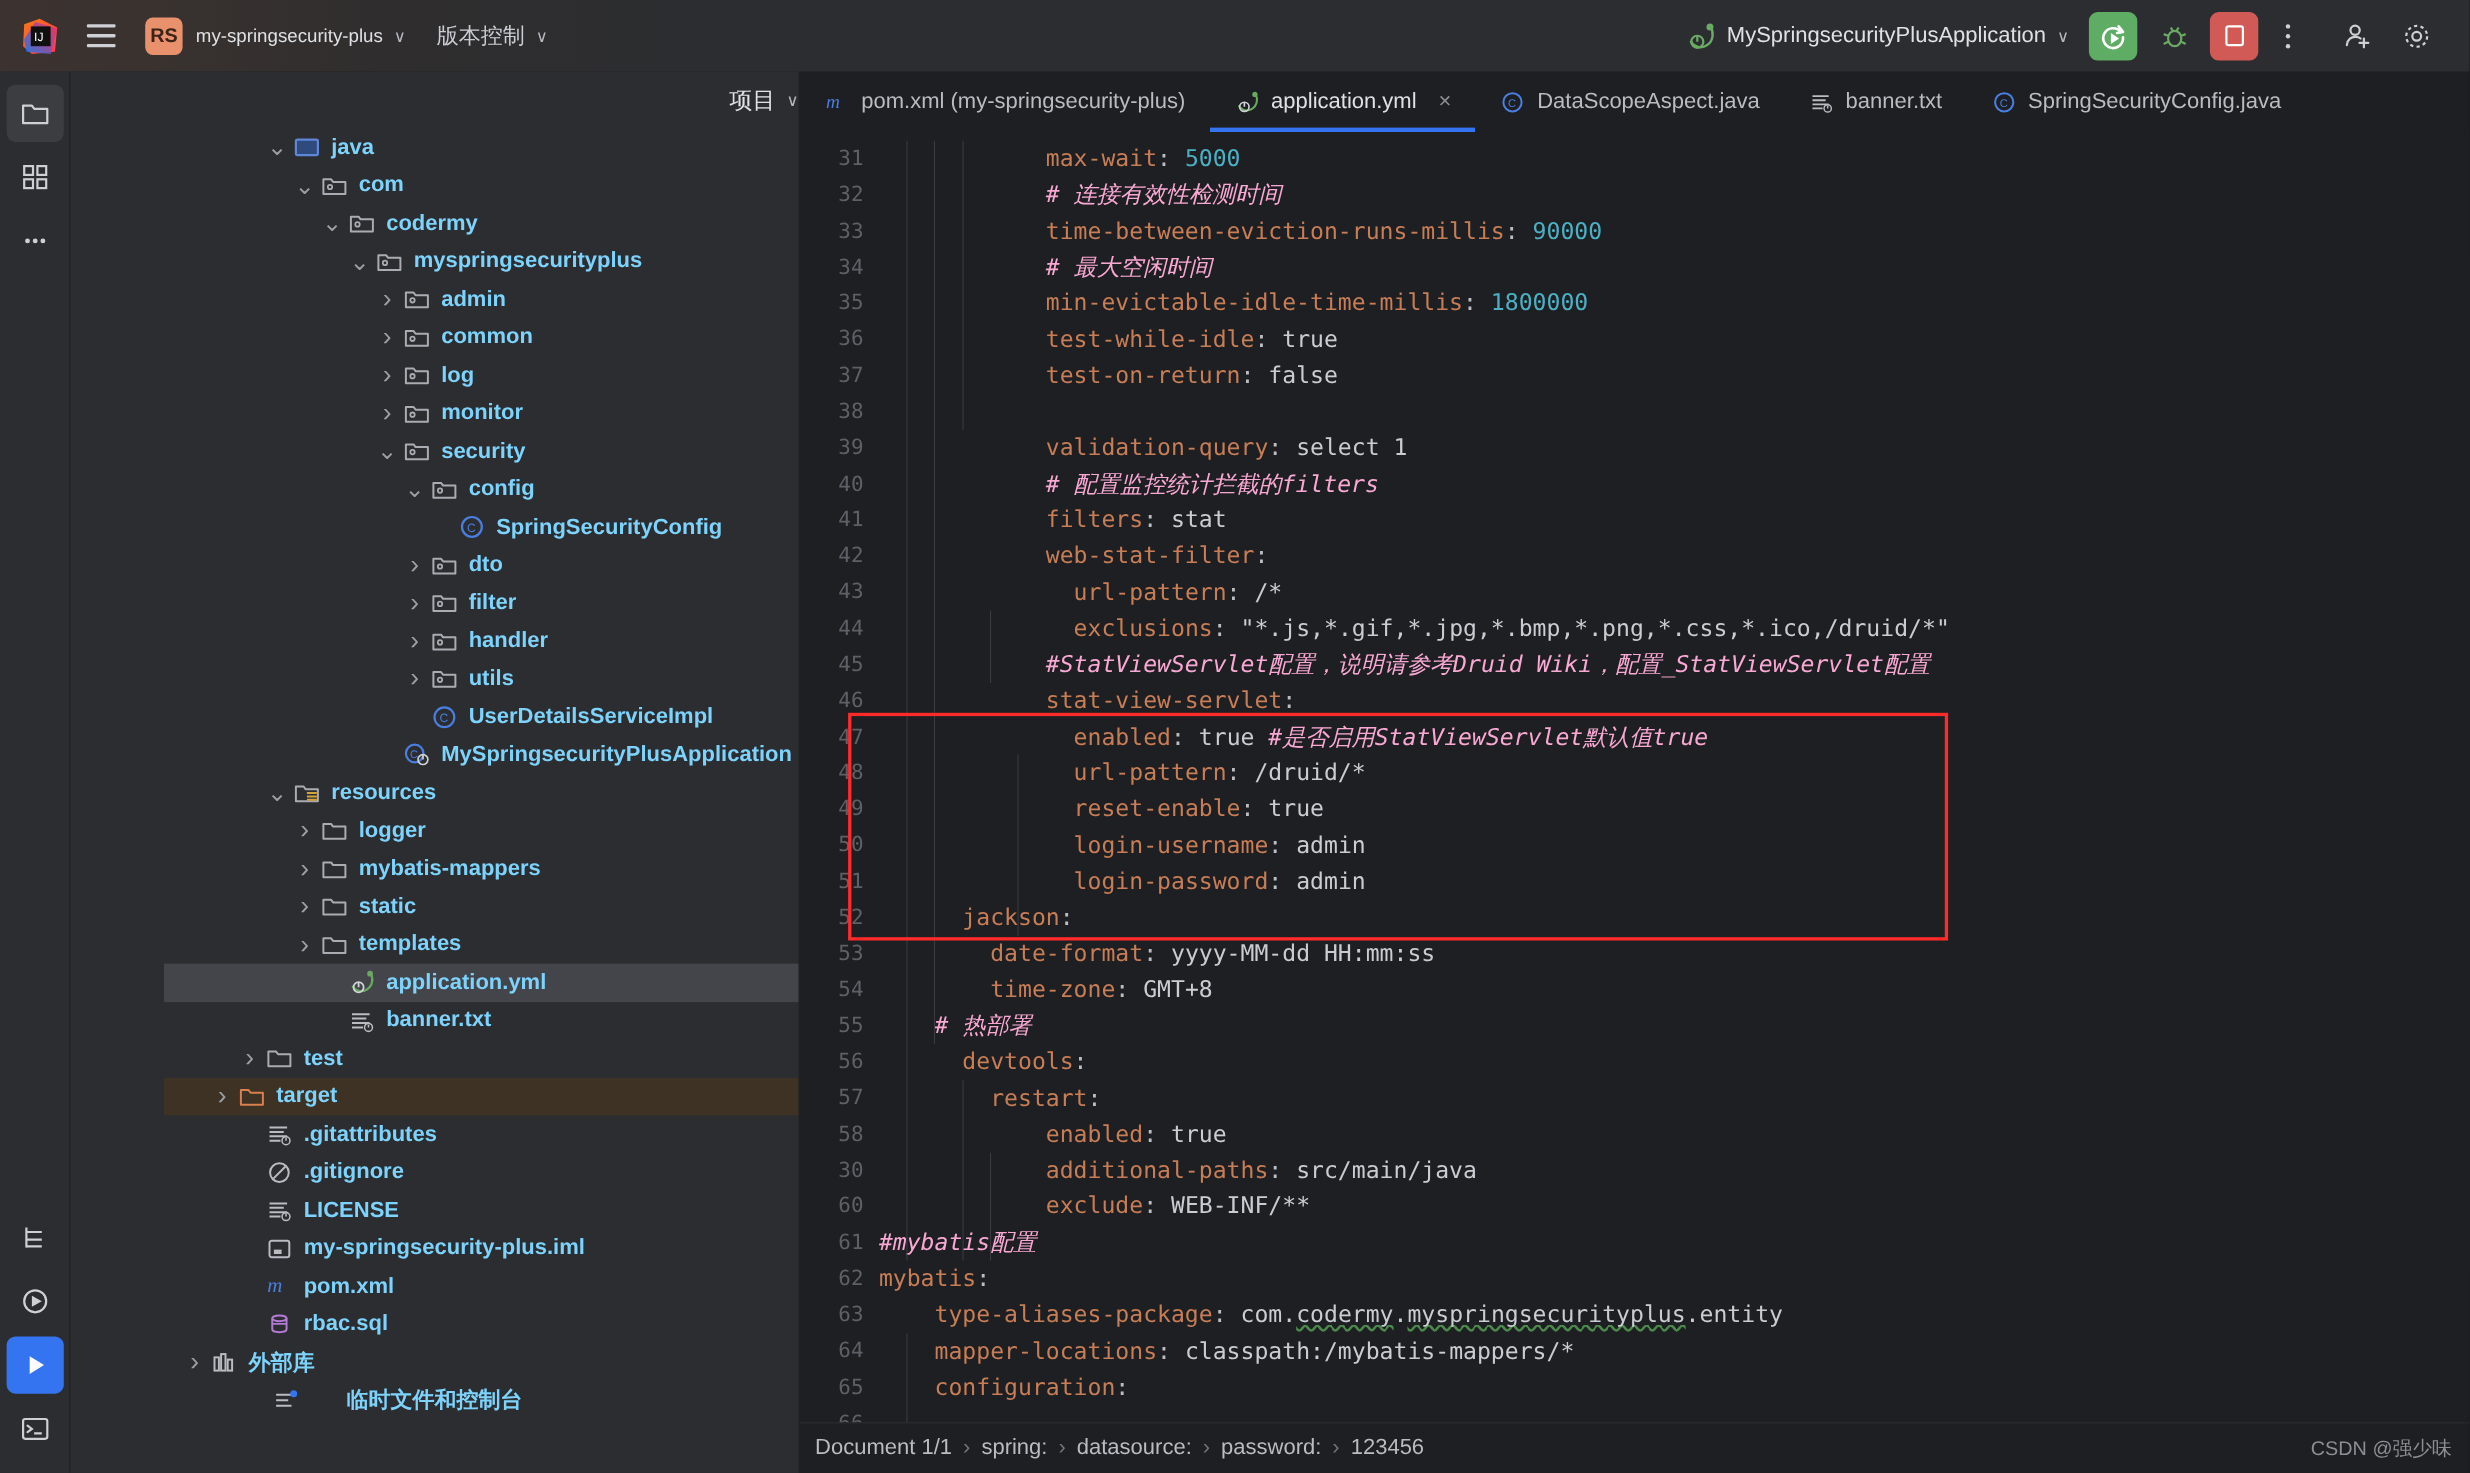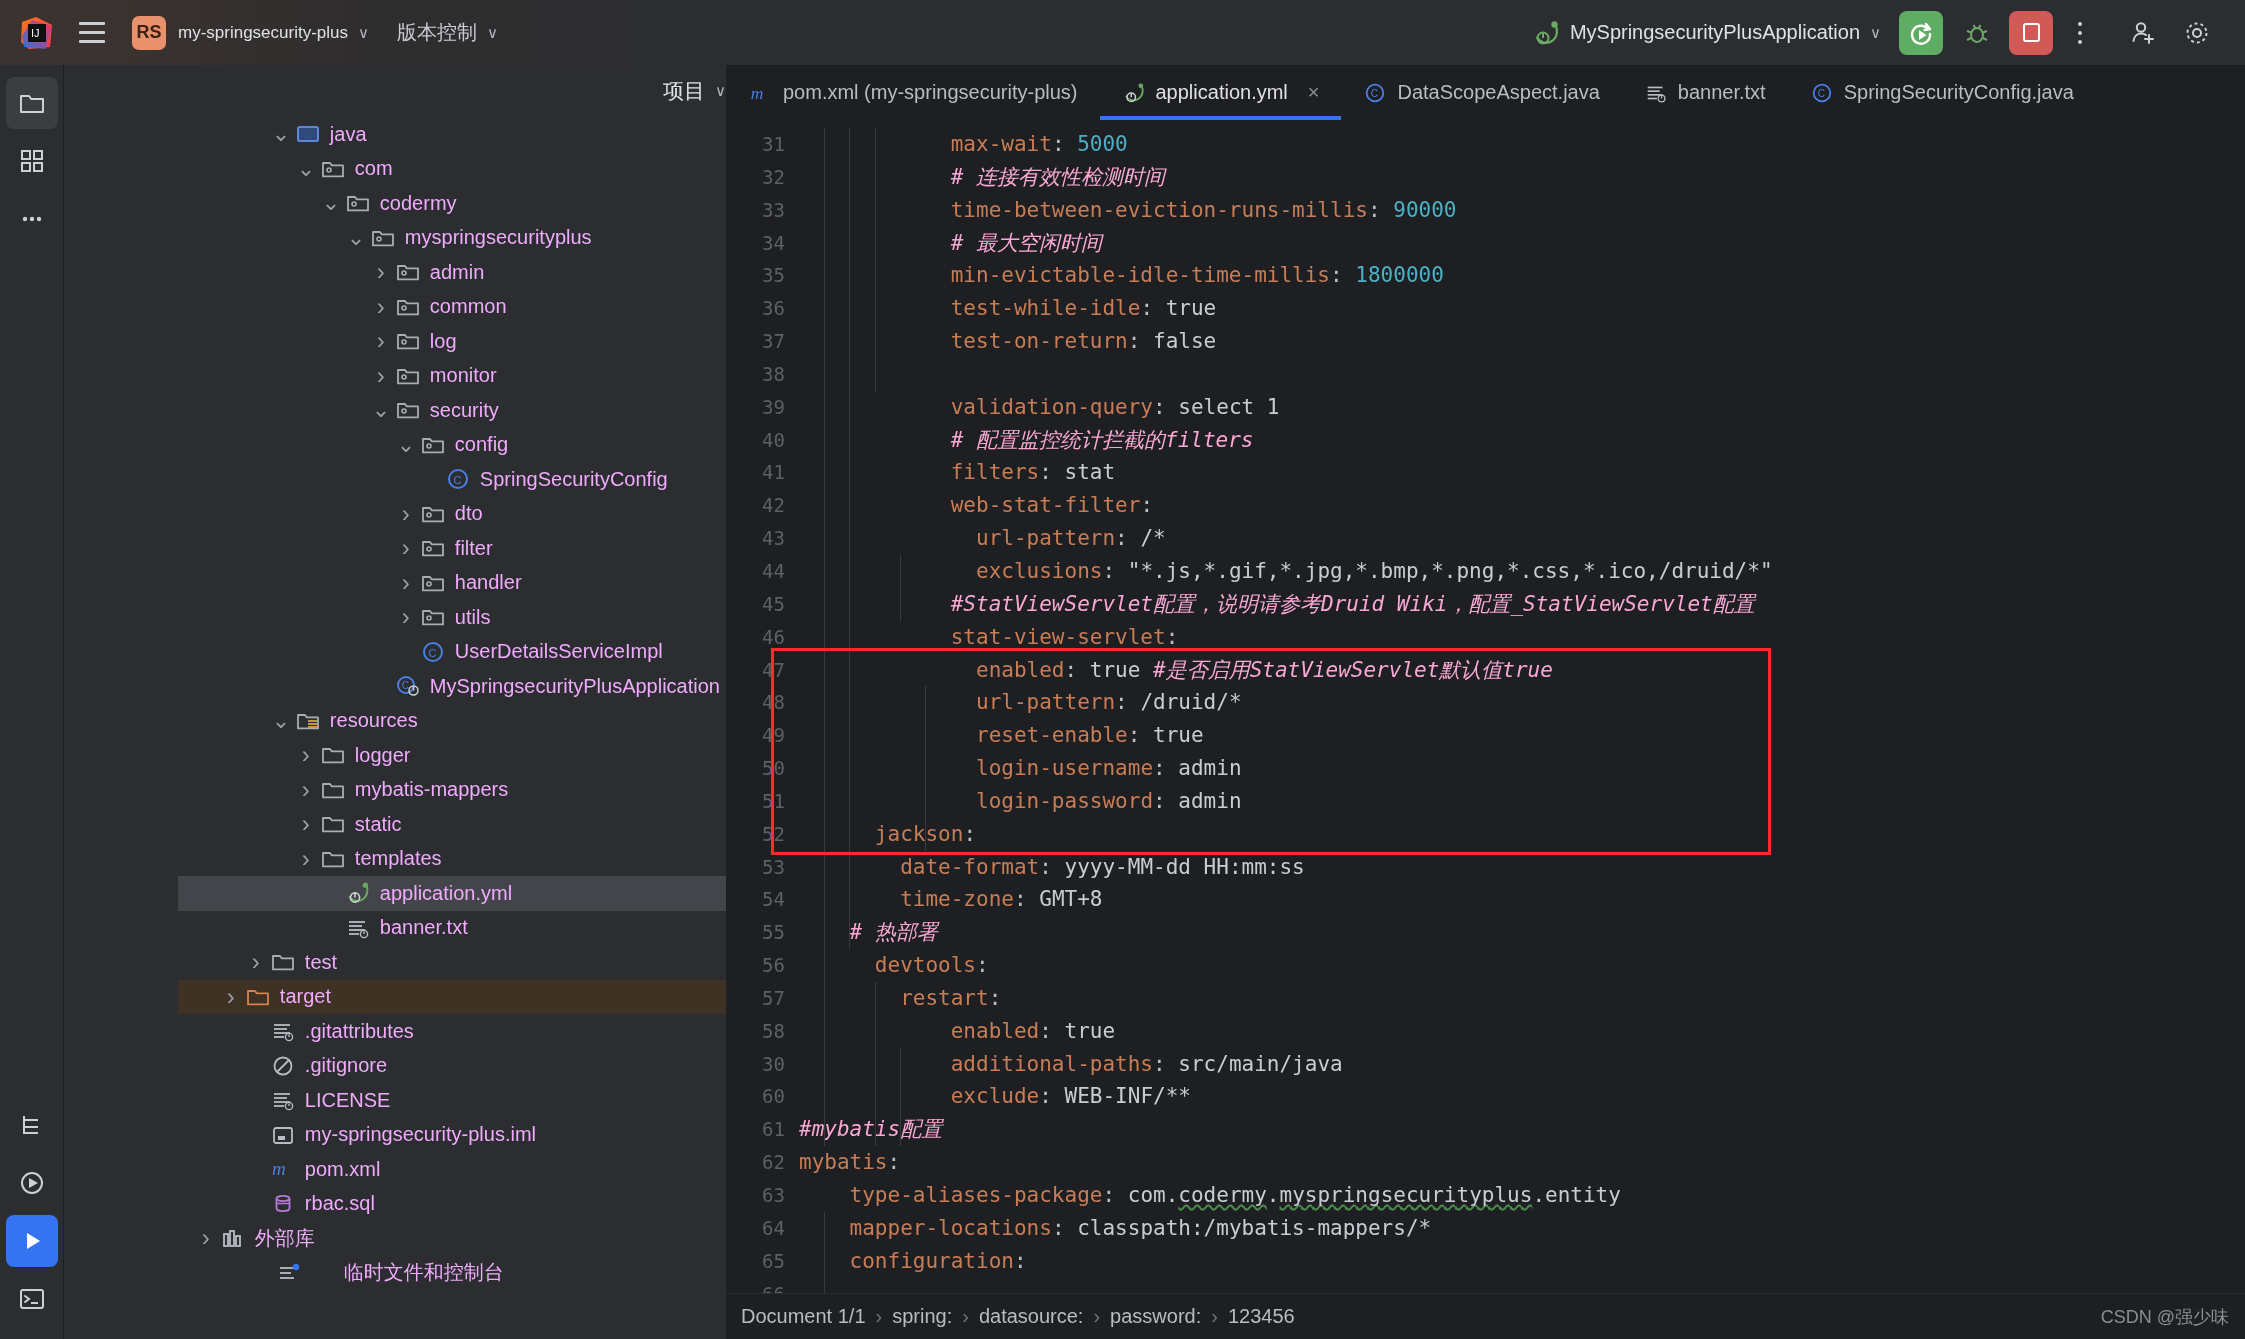--- a/index.html
+++ b/index.html
@@ -71,21 +71,21 @@
      border-right: 1px solid #1e1f22; position: relative; align-items: flex-end;}
   .projhead { height: 52px; flex: 0 0 52px; display: flex; align-items: center; padding-left: 22px; }
   .projhead .t { font-size: 21px; color: #dfe1e5; }
   .tree { flex: 1 1 auto; overflow: hidden; position: relative; font-size: 20px; }
   .trow { height: 34.5px; display: flex; align-items: center; white-space: nowrap; cursor: pointer; padding-right: 6px;}
   .trow.sel { background: #43454a; }
   .trow.target { background: #3d3223; }
   .twist { width: 26px; flex: 0 0 26px; display:flex; align-items:center; justify-content:center;
      color: #9aa0a6; font-size: 15px; }
   .tico { width: 28px; flex: 0 0 28px; display:flex; align-items:center; justify-content:center; margin-right: 8px;}
-  .tlabel { color: #f0abfc; }
+  .tlabel { color: #7dd3fc; font-weight: bold; }
 
   
   .editor-area { flex: 1 1 auto; background: #1e1f22; display: flex; flex-direction: column; min-width:0; min-height:0;}
   .tabs { height: 55px; flex: 0 0 55px; display: flex; align-items: stretch; background: #1e1f22; }
   .tab { display: flex; align-items: center; padding: 0 22px; font-size: 20px; color: #b9bcc2; cursor: pointer;
      position: relative; gap: 10px; white-space: nowrap;}
   .tab.active { color: #dfe1e5; }
   .tab.active:after { content:''; position:absolute; left:0; right:0; bottom:0; height: 4px; background:#3574f0; }
   .tab .ti { width: 24px; height: 24px; display:flex; align-items:center; justify-content:center; }
   .tab .x { color:#8b8f96; font-size: 20px; margin-left: 10px; }

